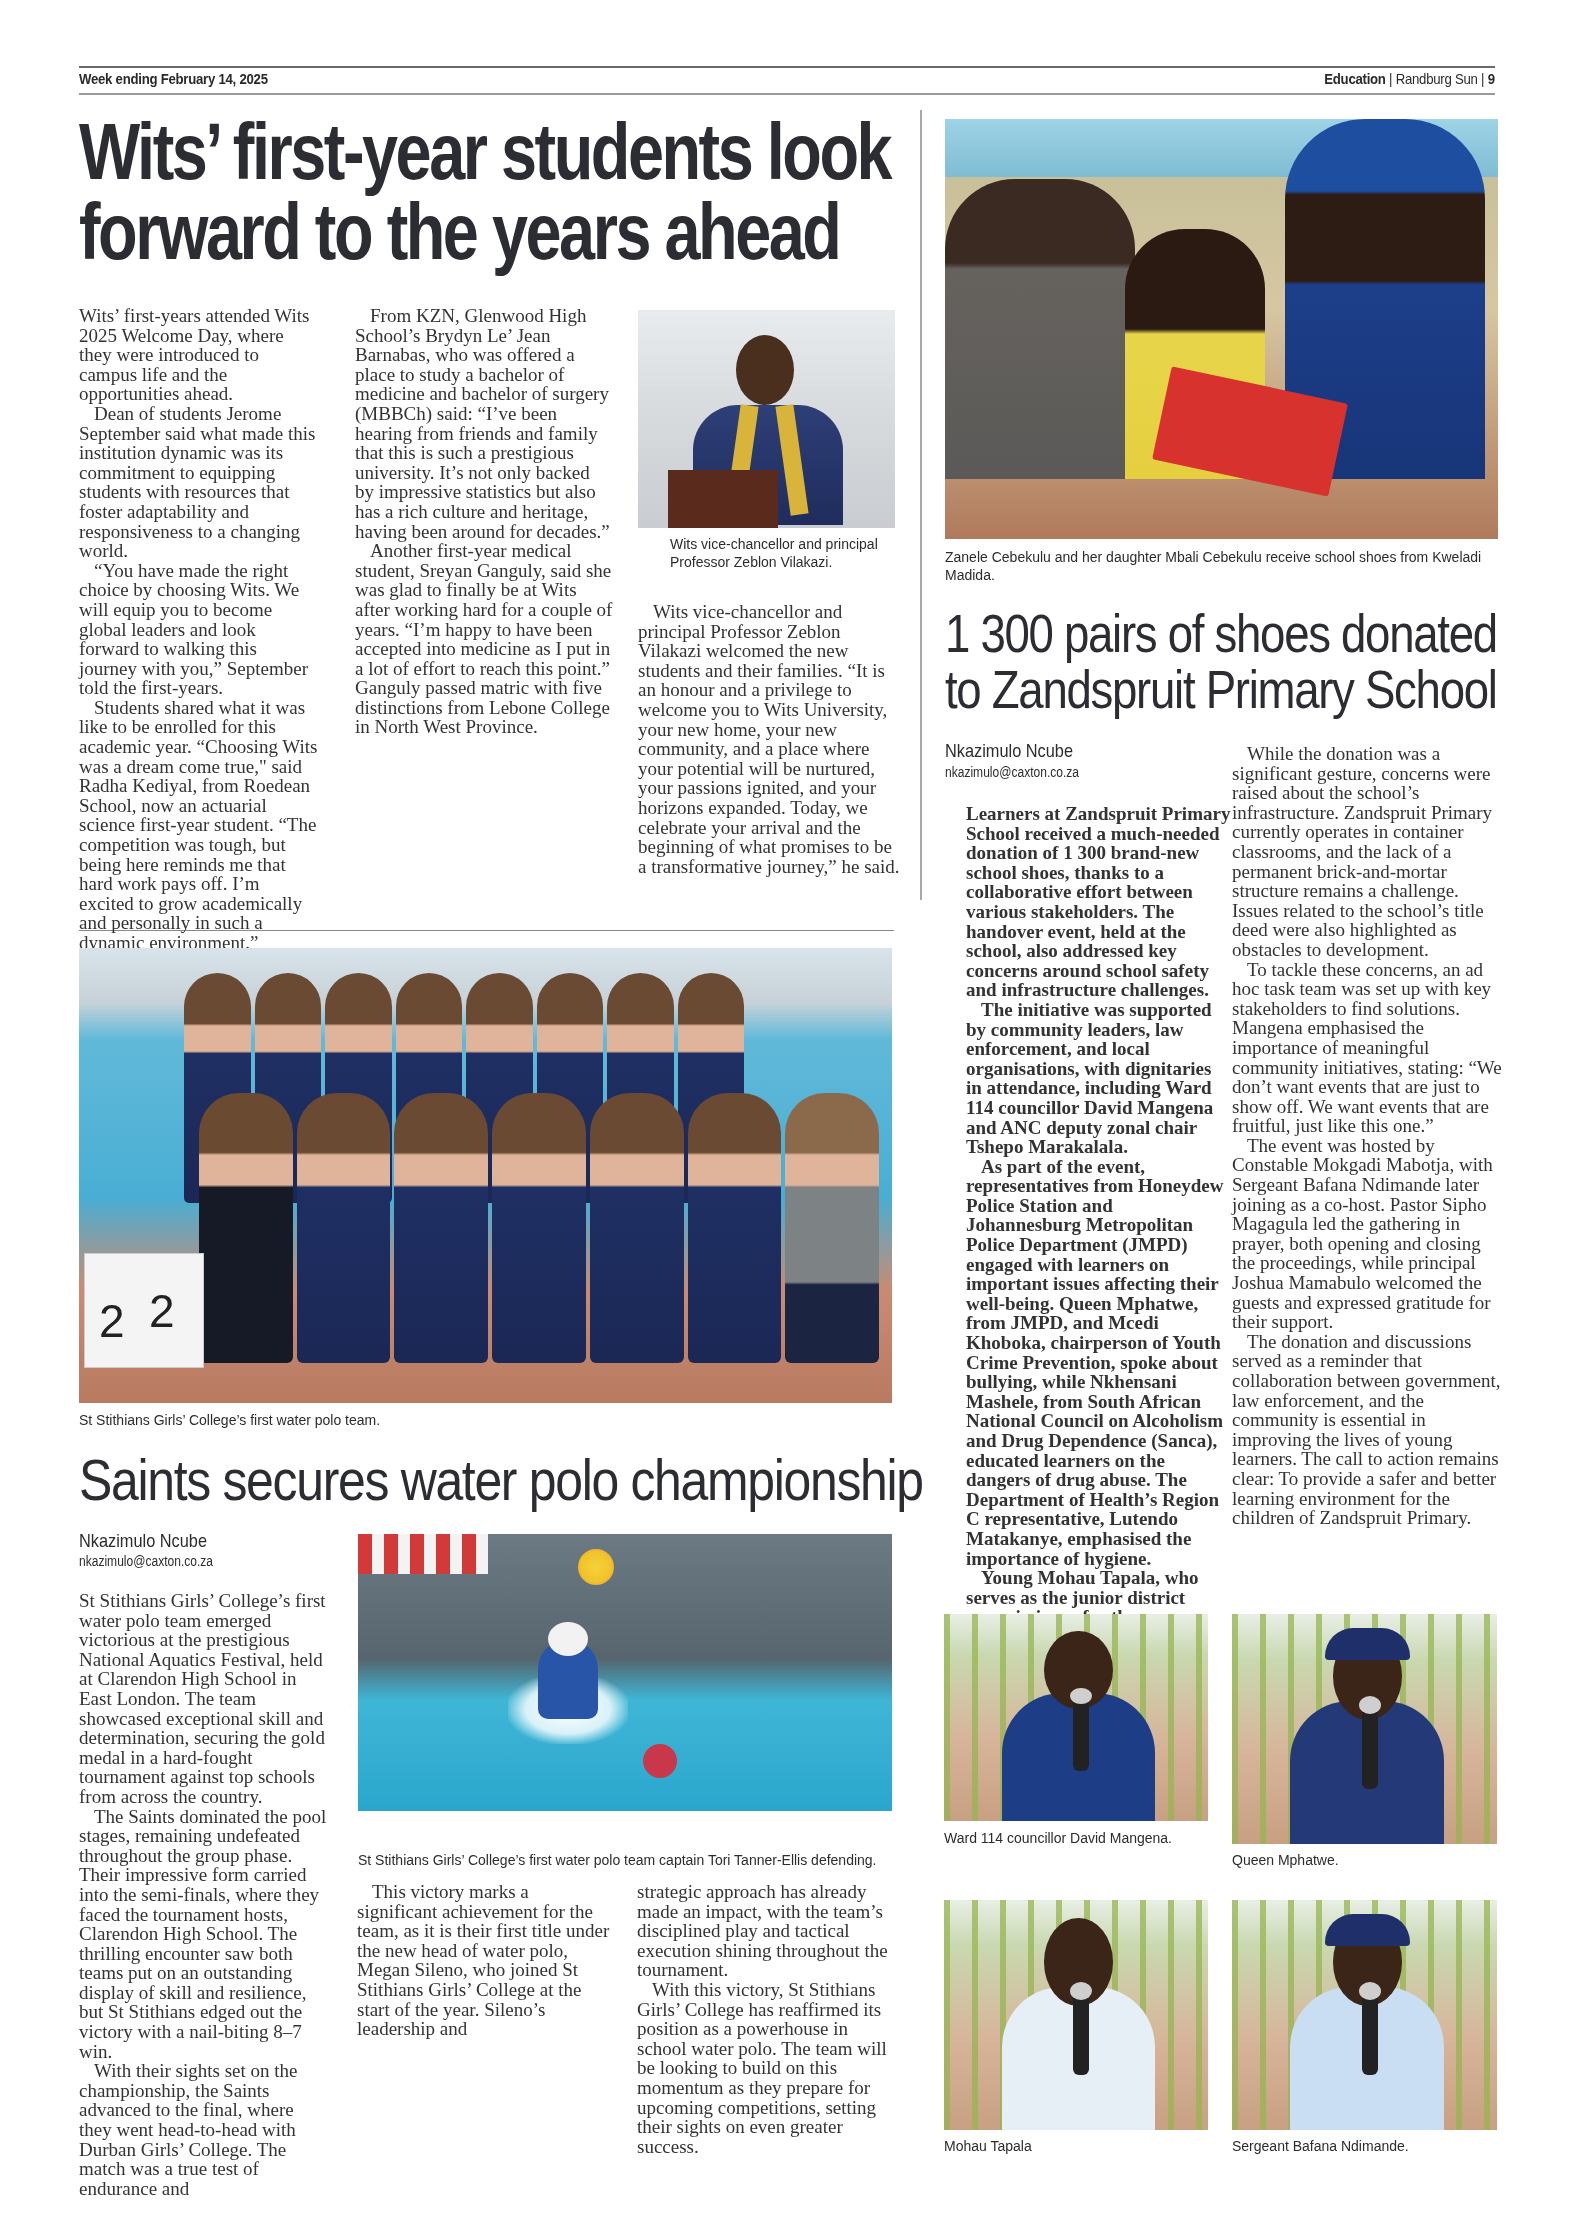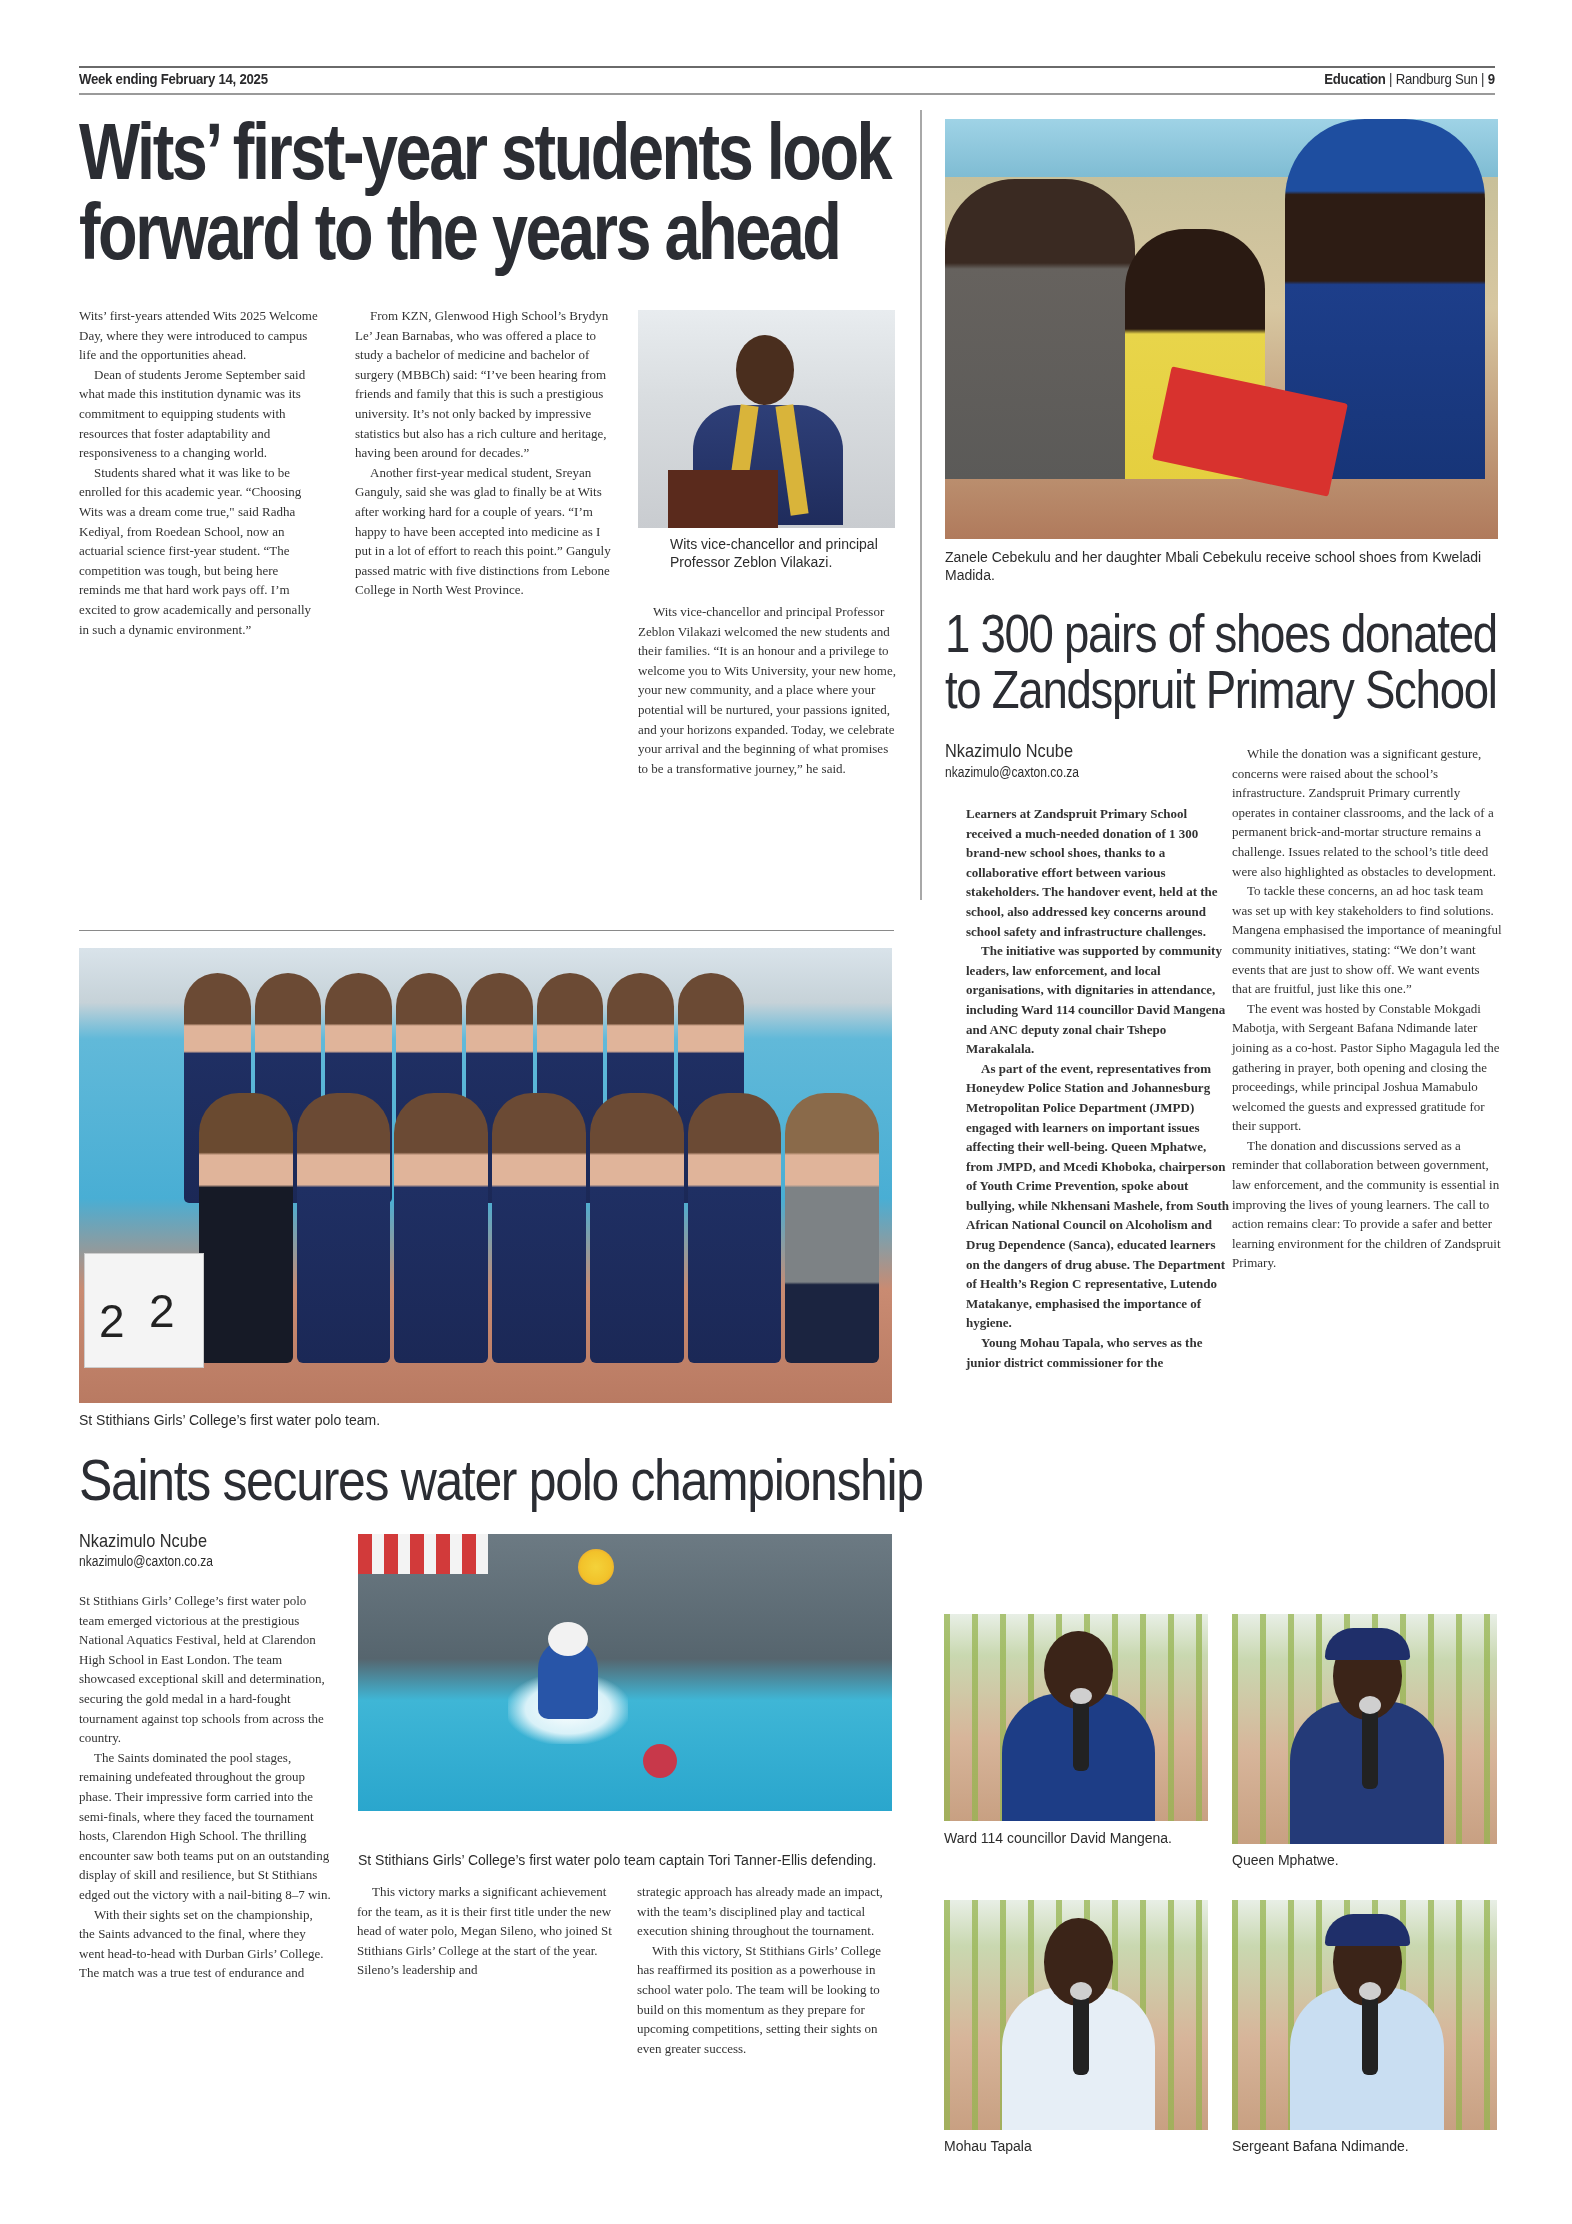--- a/index.html
+++ b/index.html
@@ -16,21 +16,21 @@
   .hdr-right b { font-weight: bold; }
 
   .vrule { left: 920px; top: 110px; width: 2px; height: 790px; background: #a8a8a8; }
   .hrule { left: 79px; top: 930px; width: 815px; height: 1px; background: #8a8a8a; }
 
   
   .headline-bold { font-family: "Liberation Sans", sans-serif; font-weight: bold; color: #2b2d33; letter-spacing: -3px; line-height: 80px; transform: scaleX(0.82); transform-origin: left top; white-space: nowrap; }
   .headline-light { font-family: "Liberation Sans", sans-serif; color: #2b2d33; letter-spacing: -1.5px; transform: scaleX(0.86); transform-origin: left top; white-space: nowrap; }
 
   
-  .body { font-family: "Liberation Serif", serif; font-size: 13px; line-height: 19.6px; color: #333; }
+  .body { font-family: "Liberation Serif", serif; font-size: 19px; line-height: 19.6px; color: #333; }
   .body p { text-indent: 15px; }
   .body p.first { text-indent: 0; }
 
   .caption { font-family: "Liberation Sans", sans-serif; font-size: 14px; line-height: 17.5px; color: #2c2c2c; }
   .byline-name { font-family: "Liberation Sans", sans-serif; font-size: 19px; color: #2c2c2c; transform: scaleX(0.86); transform-origin: left; white-space: nowrap; }
   .byline-email { font-family: "Liberation Sans", sans-serif; font-size: 14px; color: #2c2c2c; transform: scaleX(0.86); transform-origin: left; white-space: nowrap; }
 
   
   .photo { overflow: hidden; }
   .ph-vc { background: linear-gradient(180deg, #e8ecef 0%, #d9dde0 40%, #c9ccd0 100%); }
@@ -91,20 +91,21 @@
 
 <section>
   <div class="abs headline-bold" style="left:79px; top:112px; font-size:79px;">
     <div>Wits’ first-year students look</div>
     <div>forward to the years ahead</div>
   </div>
 
   <div class="abs body" style="left:79px; top:306px; width:240px;">
     <p class="first">Wits’ first-years attended Wits 2025 Welcome Day, where they were introduced to campus life and the opportunities ahead.</p>
     <p>Dean of students Jerome September said what made this institution dynamic was its commitment to equipping students with resources that foster adaptability and responsiveness to a changing world.</p>
+    <p>“You have made the right choice by choosing Wits. We will equip you to become global leaders and look forward to walking this journey with you,” September told the first-years.</p>
     <p>Students shared what it was like to be enrolled for this academic year. “Choosing Wits was a dream come true," said Radha Kediyal, from Roedean School, now an actuarial science first-year student. “The competition was tough, but being here reminds me that hard work pays off. I’m excited to grow academically and personally in such a dynamic environment.”</p>
   </div>
 
   <div class="abs body" style="left:355px; top:306px; width:258px;">
     <p>From KZN, Glenwood High School’s Brydyn Le’ Jean Barnabas, who was offered a place to study a bachelor of medicine and bachelor of surgery (MBBCh) said: “I’ve been hearing from friends and family that this is such a prestigious university. It’s not only backed by impressive statistics but also has a rich culture and heritage, having been around for decades.”</p>
     <p>Another first-year medical student, Sreyan Ganguly, said she was glad to finally be at Wits after working hard for a couple of years. “I’m happy to have been accepted into medicine as I put in a lot of effort to reach this point.” Ganguly passed matric with five distinctions from Lebone College in North West Province.</p>
   </div>
 
   <div class="abs photo ph-vc" style="left:638px; top:310px; width:257px; height:218px;">
     <div class="gown"></div>

